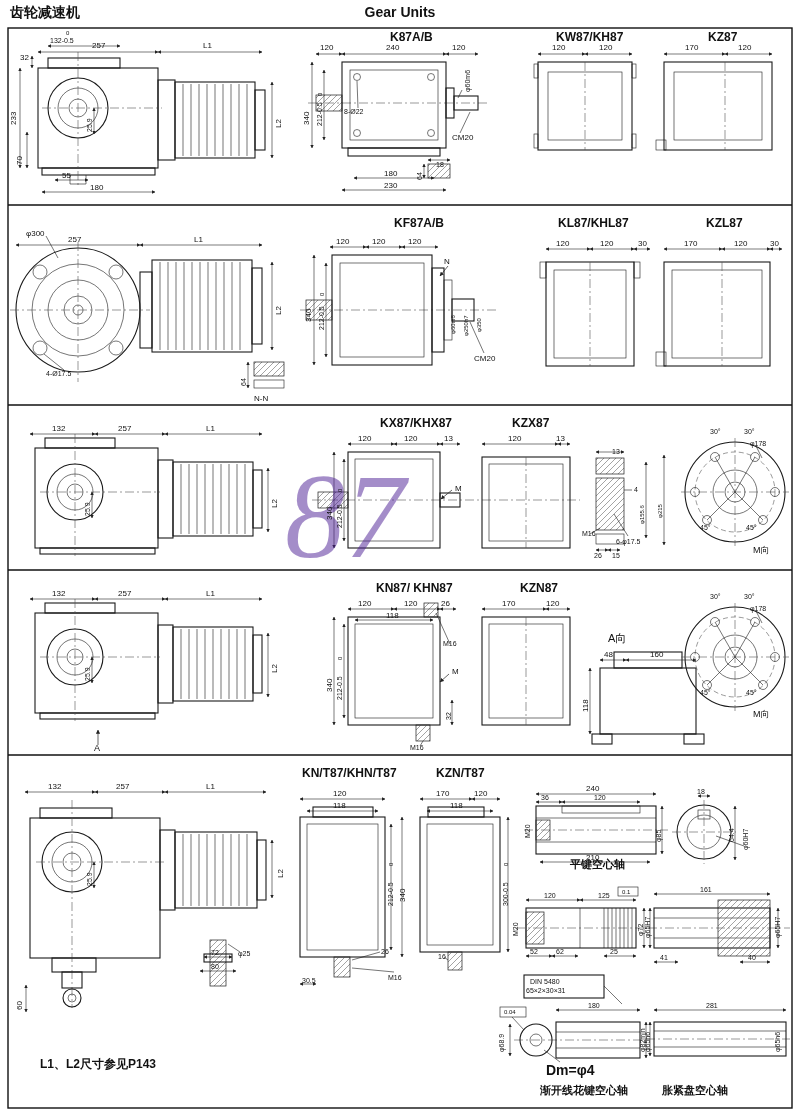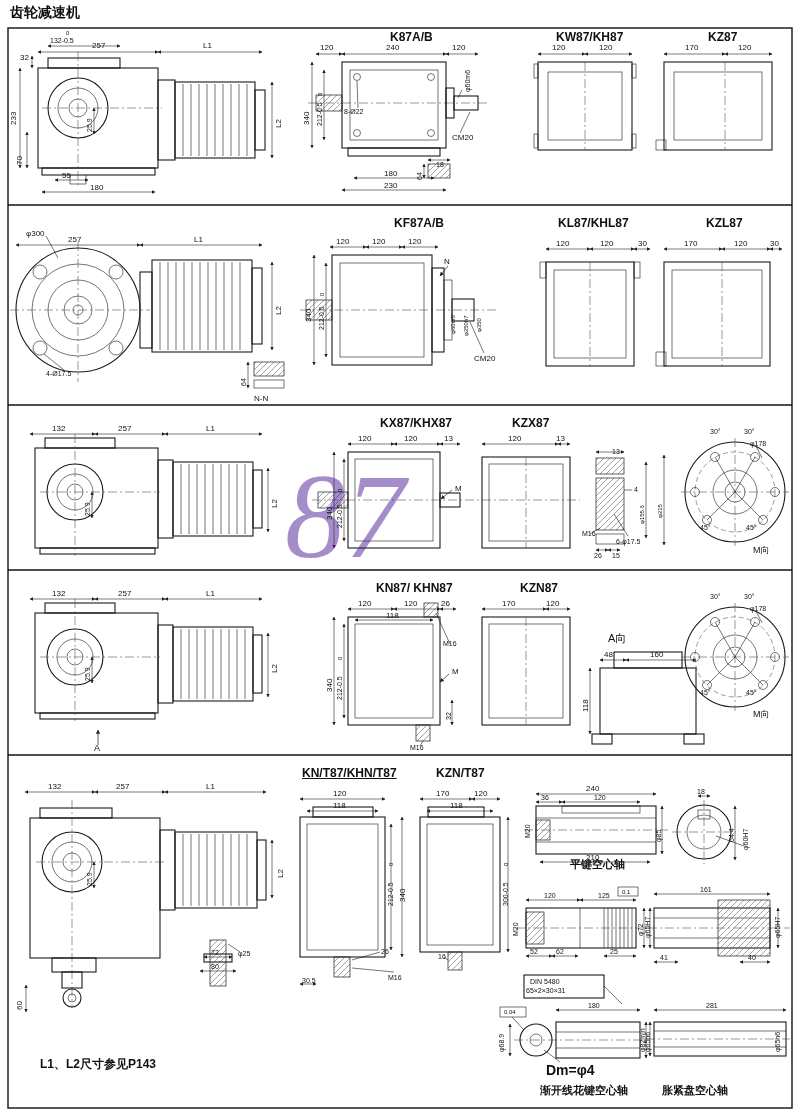--- a/index.html
+++ b/index.html
@@ -24,20 +24,21 @@
   .wm-num{position:absolute;left:285px;top:448px;font-size:120px;font-style:italic;color:#4c1d95;
           opacity:.5;font-family:"Liberation Serif",serif}
   .footer-note{position:absolute;left:40px;top:1056px;font-size:12px;font-weight:bold}
 </style>
 </head>
 <body>
 
 <div class="page">
 
   <div class="hdr-cn">齿轮减速机</div>
+  <div class="hdr-en">Gear Units</div>
 
   <svg class="art" width="800" height="1115" viewBox="0 0 800 1115">
     <defs>
       <pattern id="hatch" width="6" height="6" patternUnits="userSpaceOnUse">
         <path d="M0 6L6 0" stroke="#666" stroke-width="0.6"></path>
       </pattern>
       <marker id="arr" viewBox="0 0 10 10" refX="9" refY="5" markerWidth="6" markerHeight="6" orient="auto-start-reverse">
         <path d="M0 0L10 5L0 10z" fill="#222"></path>
       </marker>
     </defs>
@@ -562,21 +563,21 @@
       <span class="lbl" style="left: 608px; top: 633px; font-size: 11px;">A向</span>
       <span class="lbl" style="left: 604px; top: 651px; font-size: 8px;">48</span>
       <span class="lbl" style="left: 650px; top: 651px; font-size: 8px;">160</span>
       <span class="lbl rot" style="left: 582px; top: 712px; font-size: 8px;">118</span>
       <span class="lbl" style="left: 710px; top: 593px; font-size: 7px;">30°</span>
       <span class="lbl" style="left: 744px; top: 593px; font-size: 7px;">30°</span>
       <span class="lbl" style="left: 750px; top: 605px; font-size: 7px;">φ178</span>
       <span class="lbl" style="left: 700px; top: 689px; font-size: 7px;">45°</span>
       <span class="lbl" style="left: 746px; top: 689px; font-size: 7px;">45°</span>
       <span class="lbl" style="left: 753px; top: 710px; font-size: 9px;">M向</span>
-      <span class="lbl bold" style="left: 302px; top: 767px; font-size: 12px; text-decoration: underline;">KN/T87/KHN/T87</span>
+      <span class="lbl bold" style="left: 302px; top: 767px; font-size: 12px;">KN/T87/KHN/T87</span>
       <span class="lbl bold" style="left: 436px; top: 767px; font-size: 12px;">KZN/T87</span>
       <span class="lbl bold" style="left: 570px; top: 859px; font-size: 11px;">平键空心轴</span>
       <span class="lbl bold" style="left: 540px; top: 1085px; font-size: 11px;">渐开线花键空心轴</span>
       <span class="lbl bold" style="left: 662px; top: 1085px; font-size: 11px;">胀紧盘空心轴</span>
       <span class="lbl" style="left: 48px; top: 783px; font-size: 8px;">132</span>
       <span class="lbl" style="left: 116px; top: 783px; font-size: 8px;">257</span>
       <span class="lbl" style="left: 206px; top: 783px; font-size: 8px;">L1</span>
       <span class="lbl rot" style="left: 277px; top: 878px; font-size: 8px;">L2</span>
       <span class="lbl rot" style="left: 86px; top: 886px; font-size: 7px;">25.9</span>
       <span class="lbl rot" style="left: 16px; top: 1010px; font-size: 8px;">60</span>

